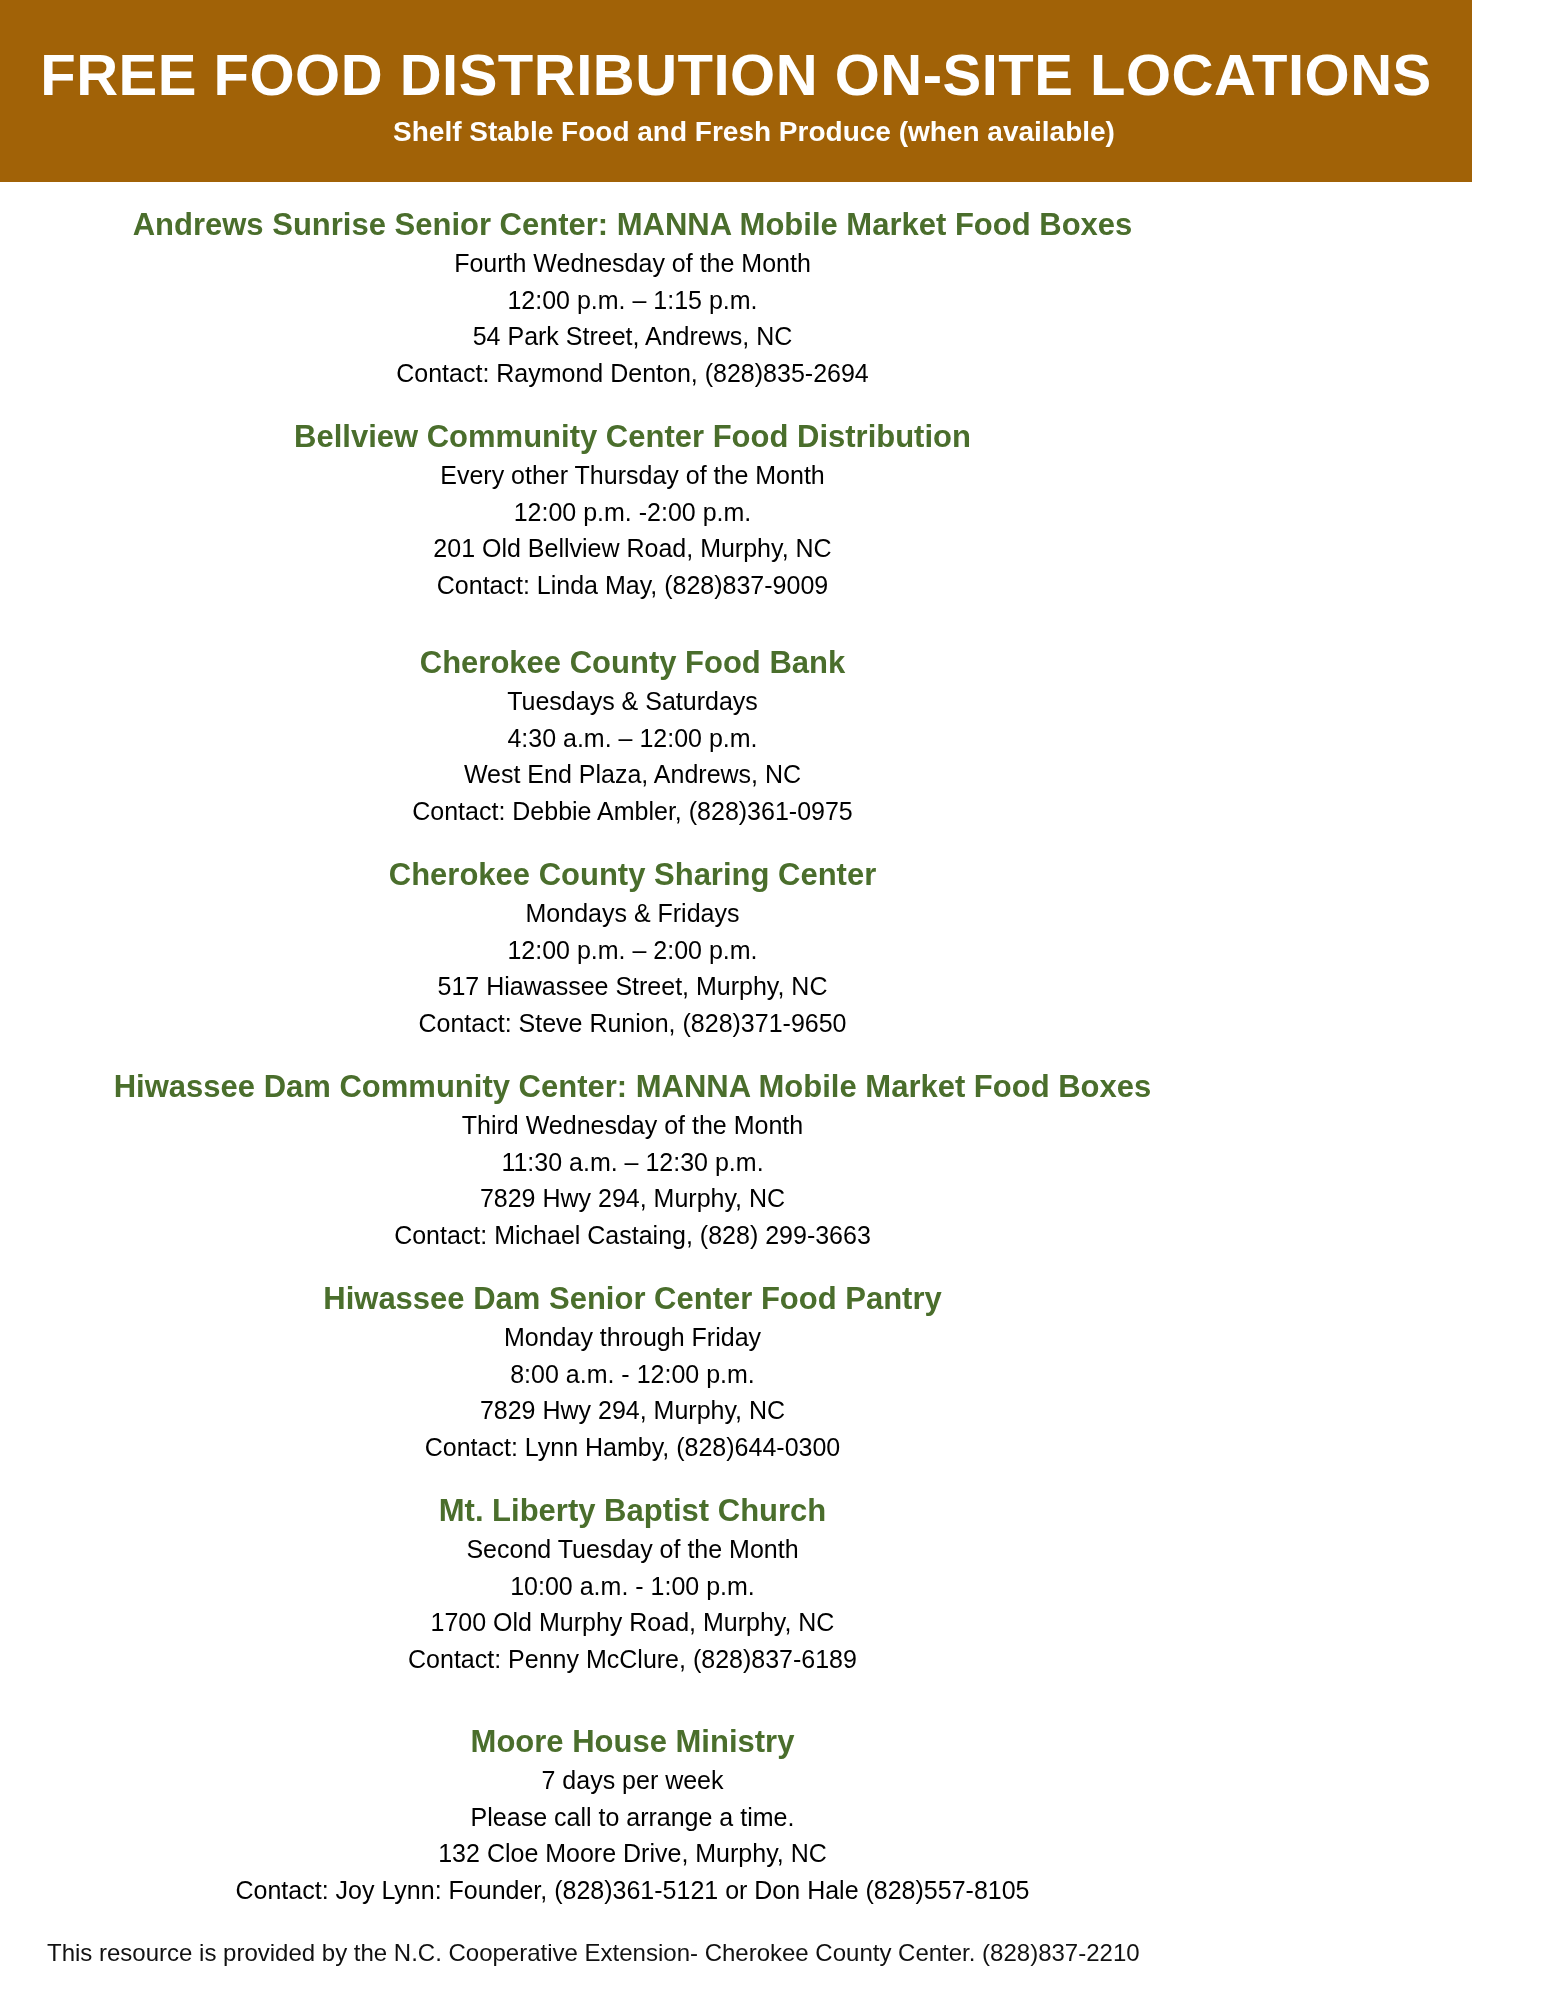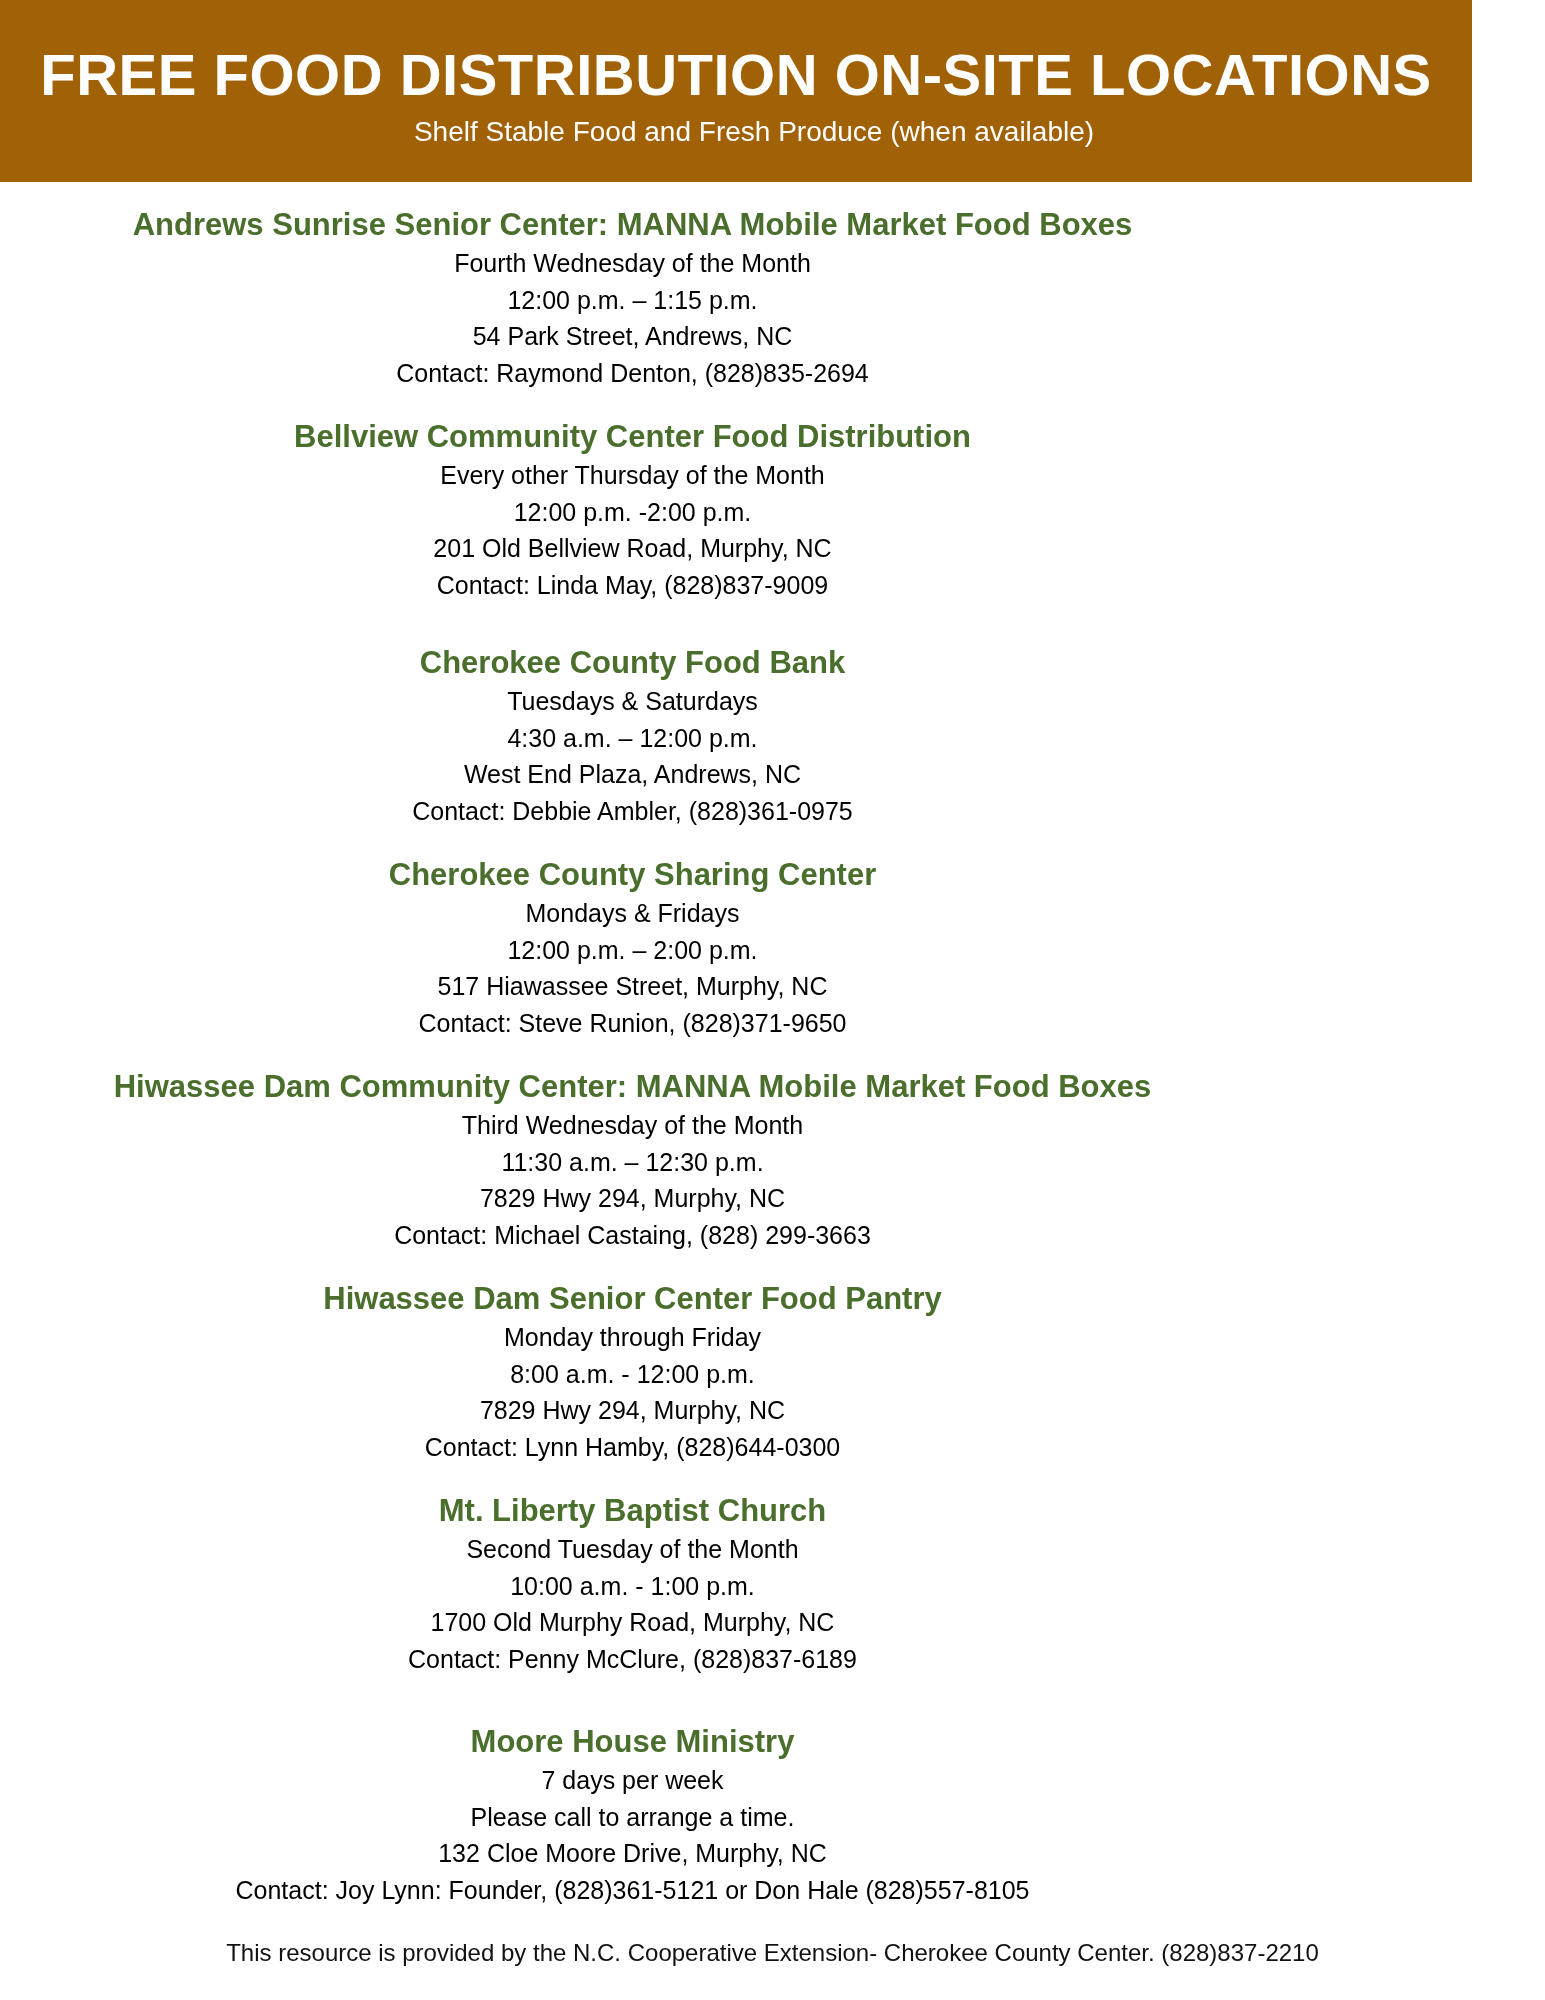--- a/index.html
+++ b/index.html
@@ -30,21 +30,21 @@
       font-size: 58px;
       font-weight: bold;
       letter-spacing: 0.5px;
       line-height: 70px;
     }
     .banner-subtitle {
       position: absolute;
       left: 0; right: 0;
       top: 115px;
       font-size: 28px;
-      font-weight: normal;
+      font-weight: bold;
       line-height: 34px;
       padding-left: 36px;
     }
     .location {
       position: absolute;
       left: 0;
       width: 1265px;
       text-align: center;
     }
     .loc-name {
@@ -58,24 +58,25 @@
       font-size: 25px;
       font-weight: normal;
       line-height: 36.7px;
       height: 36.7px;
     }
     .footer {
       position: absolute;
       left: 0;
       top: 1937px;
       width: 1545px;
-      text-align: center;
+      text-align: left;
       font-size: 24px;
       line-height: 32px;
       color: #111111;
+      padding-left: 47px;
     }
   </style>
 </head>
 <body>
 
 <header class="banner">
   <h1 class="banner-title">FREE FOOD DISTRIBUTION ON-SITE LOCATIONS</h1>
   <div class="banner-subtitle">Shelf Stable Food and Fresh Produce (when available)</div>
 </header>
 

